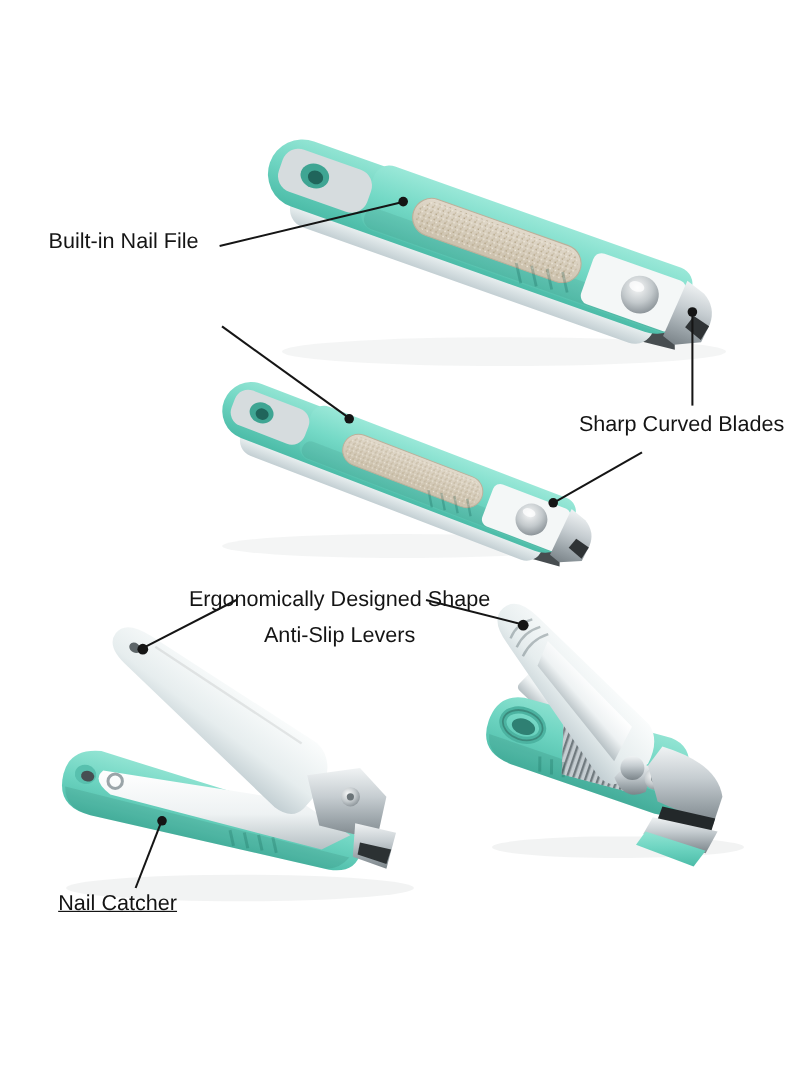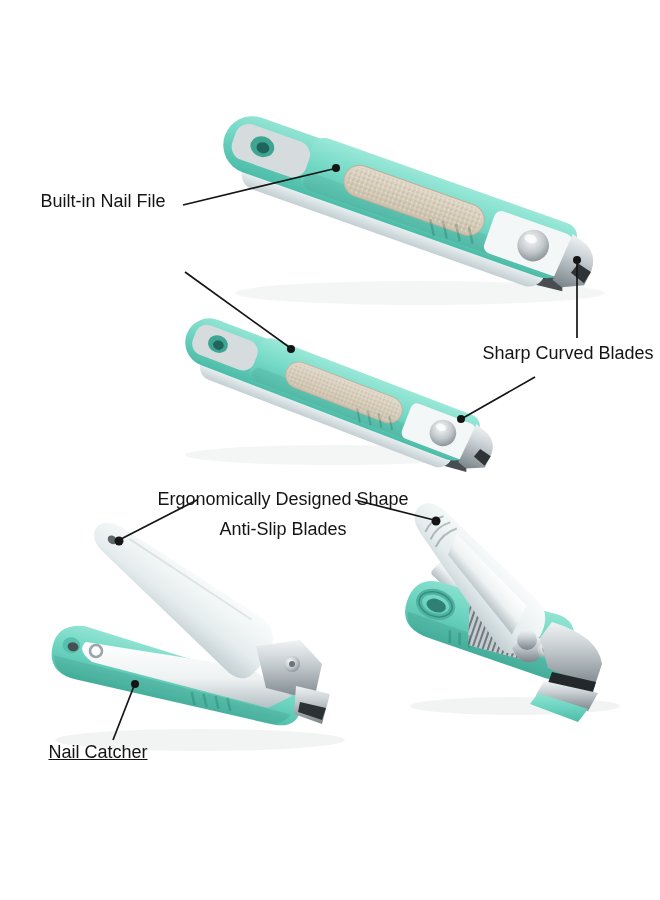--- a/index.html
+++ b/index.html
@@ -180,20 +180,20 @@
   <div class="label" style="left:103px;top:188px;">
     <span>Built-in Nail File</span>
   </div>
 
   <div class="label single" style="left:568px;top:343px;">
     <span>Sharp Curved Blades</span>
   </div>
 
   <div class="label ergo" style="left:283px;top:470px;margin-top:14px;">
     <span>Ergonomically Designed Shape</span>
-    <span>Anti-Slip Blades</span>
+    <span>Anti-Slip Levers</span>
   </div>
 
   <div class="label single" style="left:98px;top:742px;text-decoration:underline;">
     <span>Nail Catcher</span>
   </div>
 
 </div>
 
 </body></html>

